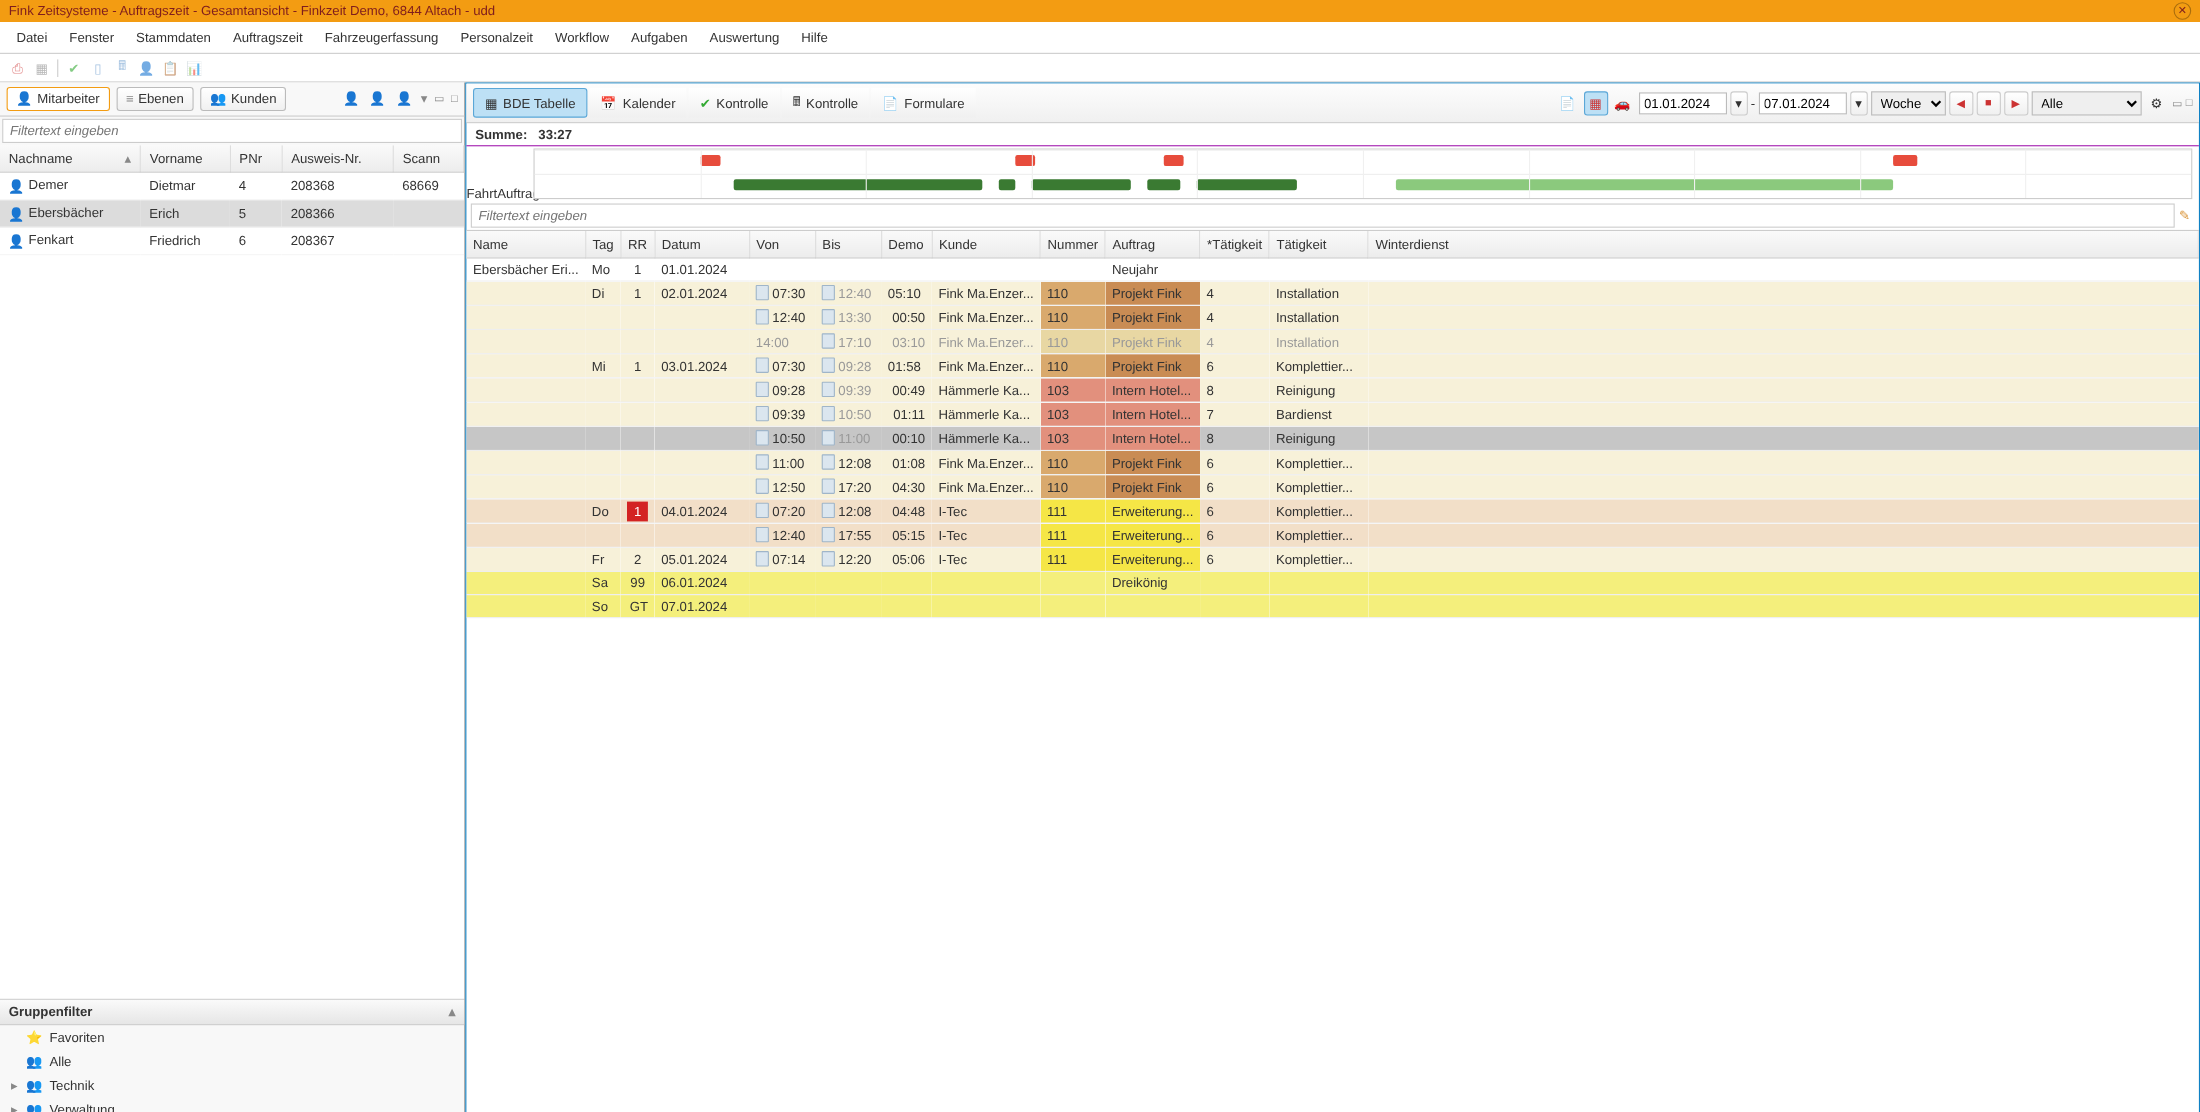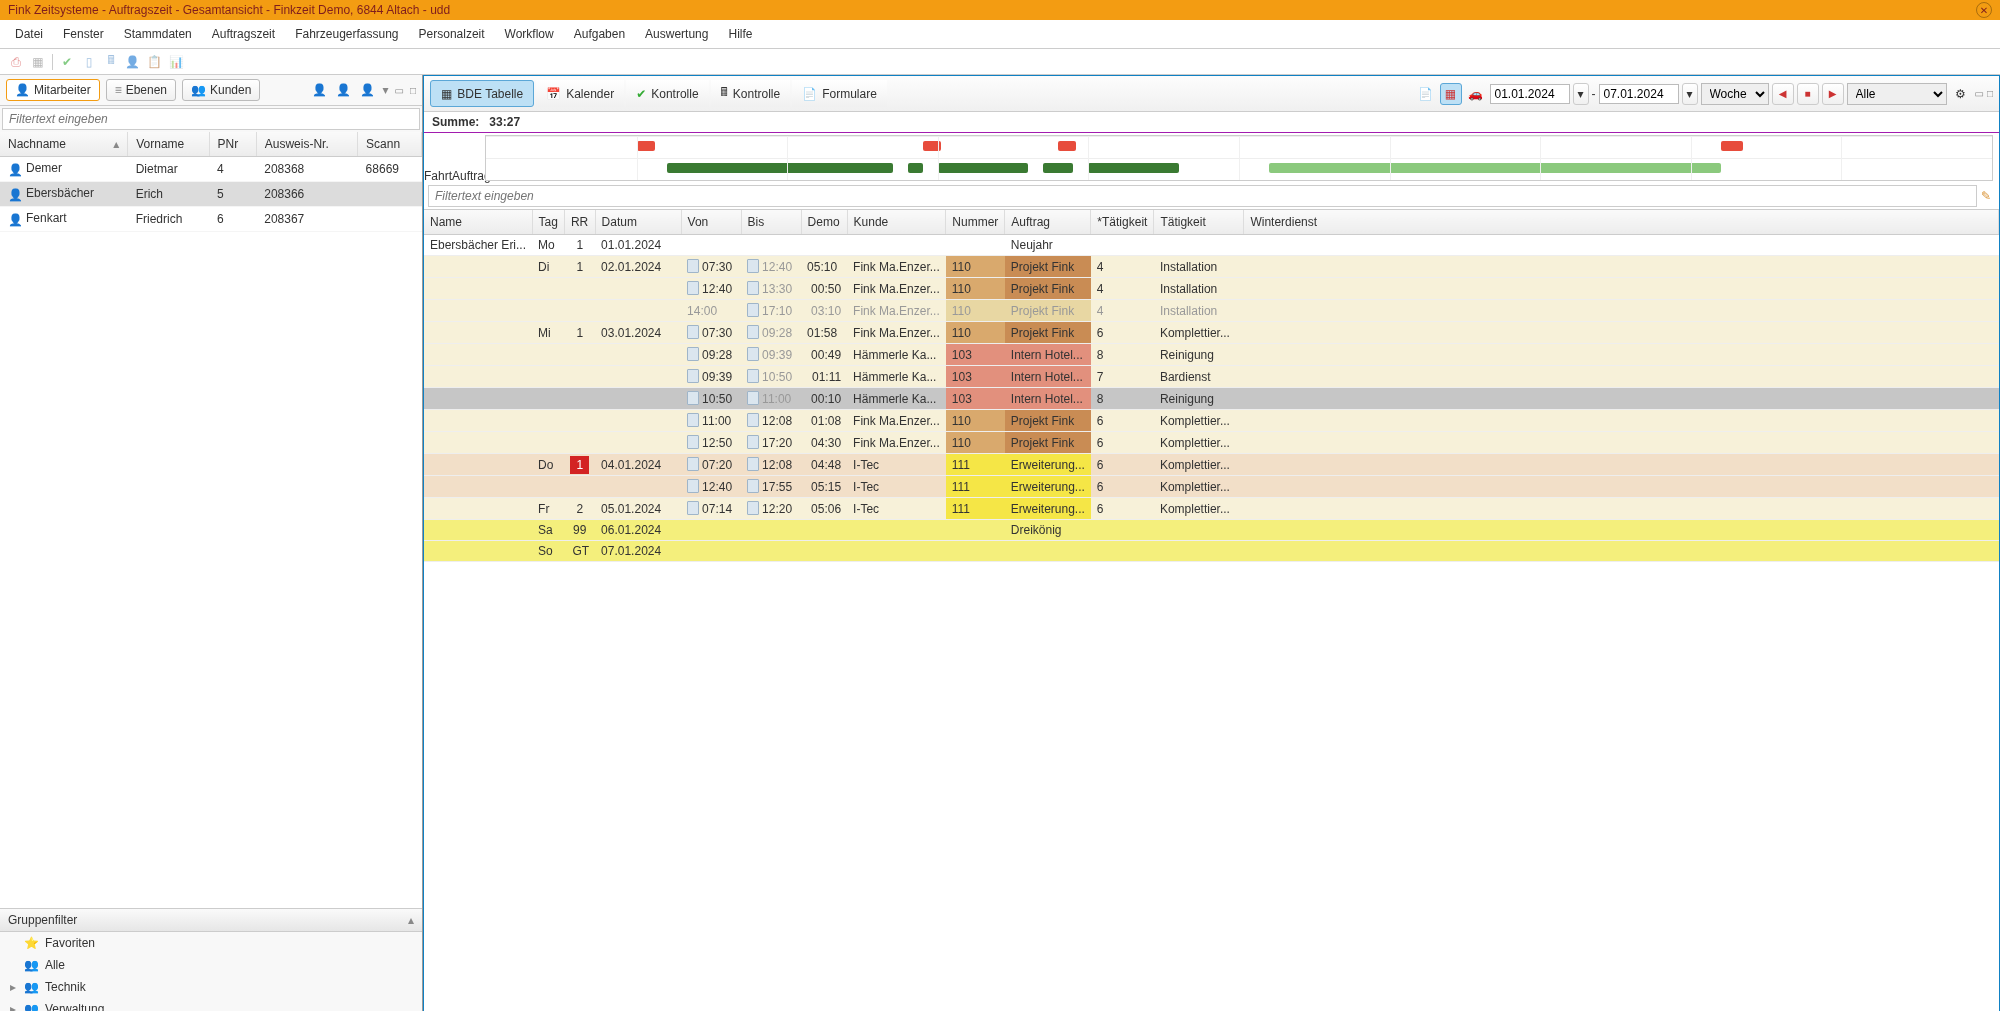--- a/index.html
+++ b/index.html
@@ -19,21 +19,21 @@
 .tab-btn.active { background: #fff; border-color: #f39c12; }
 .spacer { flex: 1; }
 .filter-input { width: calc(100% - 4px); margin: 2px; padding: 3px 6px; border: 1px solid #ccc; font-style: italic; color: #999; }
 .emp-table { flex: 1; overflow: auto; background: #fff; }
 .emp-table table { width: 100%; border-collapse: collapse; }
 .emp-table th { text-align: left; padding: 5px 8px; background: linear-gradient(#fafafa,#ececec); border-right: 1px solid #ddd; border-bottom: 1px solid #ccc; font-weight: normal; cursor: pointer; }
 .emp-table td { padding: 4px 8px; border-bottom: 1px solid #f5f5f5; }
 .emp-table tr.selected td { background: #dcdcdc; }
 .emp-table .person-icon { width: 14px; height: 14px; display: inline-block; margin-right: 4px; vertical-align: -2px; }
 .group-filter { border-top: 1px solid #ccc; }
-.group-header { background: linear-gradient(#fafafa,#e6e6e6); padding: 4px 8px; font-weight: normal; border-bottom: 1px solid #ccc; display:flex; align-items:flex-start; justify-content:space-between;}
+.group-header { background: linear-gradient(#fafafa,#e6e6e6); padding: 4px 8px; font-weight: bold; border-bottom: 1px solid #ccc; display:flex; align-items:flex-start; justify-content:space-between;}
 .group-list .group-item { padding: 4px 8px 4px 24px; cursor: pointer; display: flex; align-items: center; gap: 6px; }
 .right-toolbar { display: flex; align-items: center; padding: 4px 6px; border-bottom: 1px solid #ccc; gap: 4px; background: linear-gradient(#fdfdfd,#f0f0f0); }
 .tab-like { padding: 3px 10px; background: linear-gradient(#fff,#f0f0f0); cursor: pointer; display: inline-flex; align-items: center; gap: 5px; }
 .tab-like.active { background: #bde0f5; border:1px solid #5ba7d7; border-radius:3px; }
 .date-input { width: 80px; padding: 2px 4px; border: 1px solid #bbb; }
 .select-period { padding: 2px 4px; border: 1px solid #bbb; }
 .sq-icon { width: 22px; height: 22px; border: 1px solid #ccc; background: linear-gradient(#fff,#f0f0f0); border-radius: 3px; display: flex; align-items: center; justify-content: center; cursor: pointer; }
 .sq-icon.active { background: #bde0f5; border-color:#5ba7d7; }
 .summary-row { padding: 3px 8px; border-bottom: 1px solid #a21caf; font-weight: bold; }
 .timeline { height: 46px; border: 1px solid #ccc; margin: 2px 6px; position: relative; background: #fff; display:flex; flex-direction:column; }

